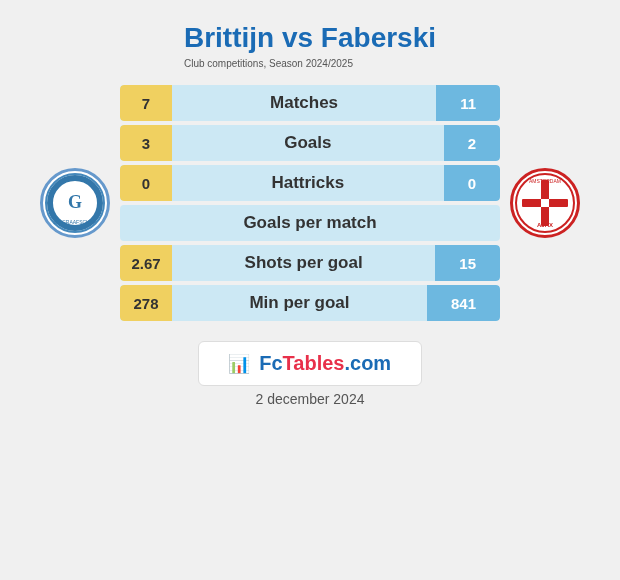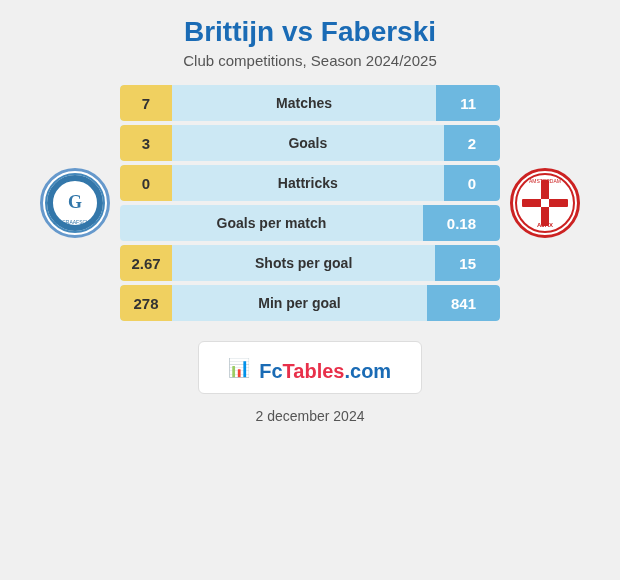--- a/index.html
+++ b/index.html
@@ -9,32 +9,32 @@
       height: 580px;
       background: #f0f0f0;
       font-family: Arial, sans-serif;
       display: flex;
       flex-direction: column;
       align-items: center;
       overflow: hidden;
     }
 
     .header {
-      text-align: center;
-      padding: 16px 20px 6px;
+      text-align: left;
+      padding: 22px 20px 6px;
     }
 
     .header h1 {
       font-size: 28px;
       font-weight: bold;
       color: #1a6bb5;
     }
 
     .header .subtitle {
-      font-size: 15px;
+      font-size: 10px;
       color: #555;
       margin-top: 4px;
     }
 
     .content-area {
       display: flex;
       flex-direction: row;
       align-items: center;
       justify-content: center;
       width: 100%;
@@ -78,21 +78,21 @@
       display: flex;
       align-items: center;
       justify-content: center;
       padding: 0 8px;
       border-radius: 4px 0 0 4px;
     }
 
     .stat-label {
       flex: 1;
       text-align: center;
-      font-size: 14px;
+      font-size: 17px;
       font-weight: bold;
       color: #333;
       padding: 0 6px;
       background: #cce8f4;
     }
 
     .stat-right {
       background: #6db8e0;
       color: #fff;
       font-weight: bold;
@@ -119,29 +119,28 @@
 
     .watermark-icon {
       font-size: 18px;
       color: #1a6bb5;
     }
 
     .watermark-text {
       font-size: 20px;
       font-weight: bold;
       color: #1a6bb5;
-      margin-top: 8px;
     }
 
     .watermark-text span {
       color: #e8304a;
     }
 
     .footer-date {
-      margin-top: 14px;
+      margin-top: 5px;
       font-size: 14px;
       color: #555;
     }
 
     
     .logo-graafschap-circle {
       width: 70px;
       height: 70px;
       border-radius: 50%;
       border: 3px solid #6699cc;
@@ -200,21 +199,20 @@
         <div class="stat-label">Goals</div>
         <div class="stat-right">2</div>
       </div>
       <div class="stat-row">
         <div class="stat-left">0</div>
         <div class="stat-label">Hattricks</div>
         <div class="stat-right">0</div>
       </div>
       <div class="stat-row">
         <div class="stat-label">Goals per match</div>
-        <div class="stat-right">0.18</div>
       </div>
       <div class="stat-row">
         <div class="stat-left">2.67</div>
         <div class="stat-label">Shots per goal</div>
         <div class="stat-right">15</div>
       </div>
       <div class="stat-row">
         <div class="stat-left">278</div>
         <div class="stat-label">Min per goal</div>
         <div class="stat-right">841</div>

